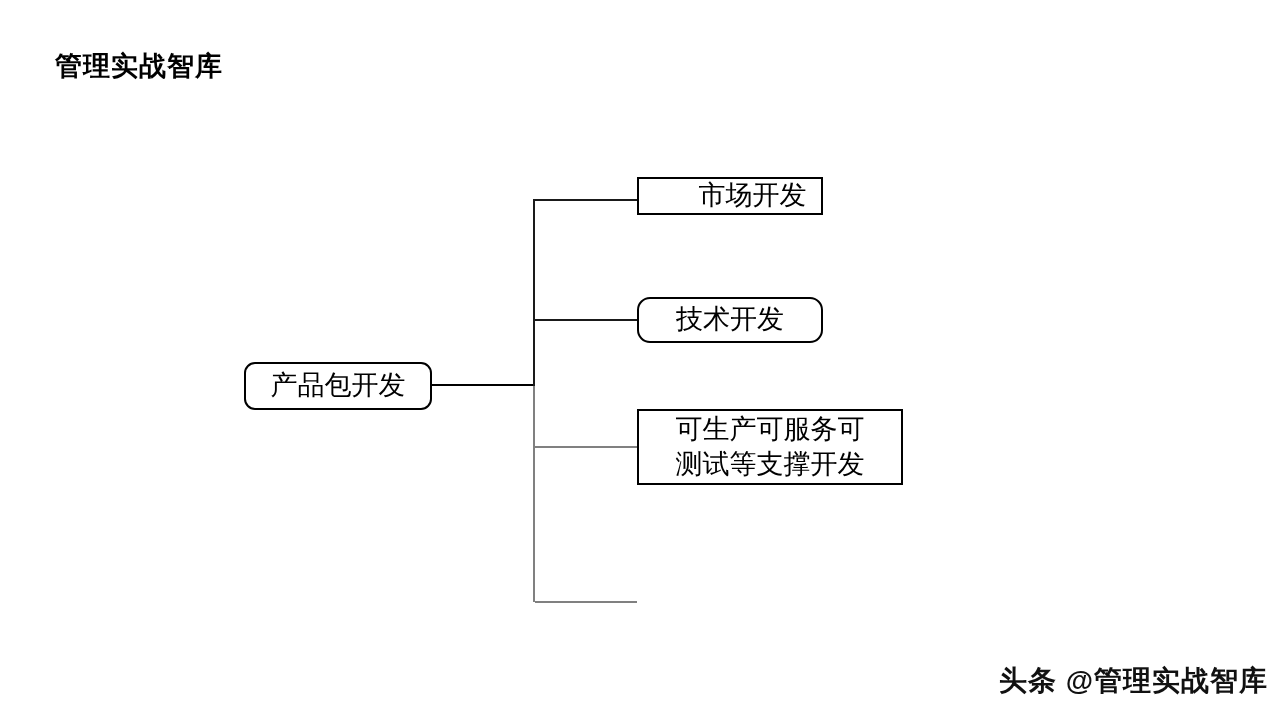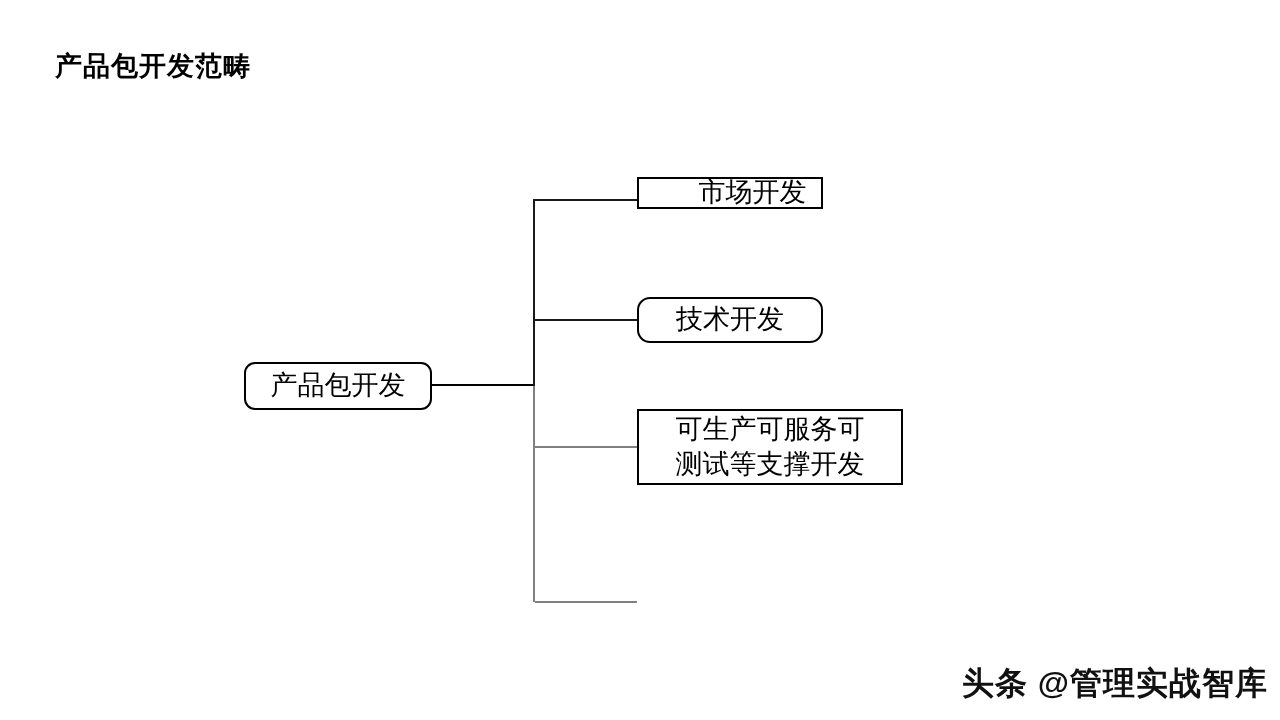--- a/index.html
+++ b/index.html
@@ -30,54 +30,54 @@
     background: #ffffff;
     display: flex;
     align-items: center;
     justify-content: center;
     font-size: 27px;
     color: #000000;
     text-align: center;
     line-height: 1.3;
   }
   .node-root   { left: 244px; top: 362px; width: 188px; height: 48px; border-radius: 11px; }
-  .node-child1 { left: 637px; top: 177px; width: 186px; height: 32px; padding-left: 45px; }
+  .node-child1 { left: 637px; top: 177px; width: 186px; height: 38px; padding-left: 45px; }
   .node-child2 { left: 637px; top: 297px; width: 186px; height: 46px; border-radius: 13px; }
   .node-child3 { left: 637px; top: 409px; width: 266px; height: 76px; white-space: pre-line; }
   .node-child4 { left: 637px; top: 580px; width: 186px; height: 47px; }
 
   .line { position: absolute; }
   .root-connector { left: 430px; top: 384px; width: 104px; height: 2px; background: #000000; }
   .spine-top      { left: 533px; top: 199px; width: 2px;  height: 187px; background: #1a1a1a; }
   .spine-bottom   { left: 533px; top: 386px; width: 2px;  height: 216px; background: #808080; }
   .branch-1 { left: 535px; top: 199px; width: 102px; height: 2px; background: #1a1a1a; }
   .branch-2 { left: 535px; top: 319px; width: 102px; height: 2px; background: #1a1a1a; }
   .branch-3 { left: 535px; top: 446px; width: 102px; height: 2px; background: #808080; }
   .branch-4 { left: 535px; top: 601px; width: 102px; height: 2px; background: #808080; }
 
   .watermark {
     position: absolute;
     right: 12px; top: 662px;
-    font-size: 32px;
+    font-size: 28px;
     font-weight: bold;
     color: #111111;
     letter-spacing: 1px;
     text-shadow:
       2px 2px 0 rgba(255,255,255,0.95),
       -1px -1px 0 rgba(255,255,255,0.55),
       1px -1px 0 rgba(255,255,255,0.4),
       -1px 1px 0 rgba(255,255,255,0.4);
   }
 </style>
 </head>
 <body>
 
 <div class="canvas">
 
-  <div class="slide-title">产品包开发范畴</div>
+  <div class="slide-title">管理实战智库</div>
 
   <div class="line root-connector"></div>
   <div class="line spine-top"></div>
   <div class="line spine-bottom"></div>
   <div class="line branch-1"></div>
   <div class="line branch-2"></div>
   <div class="line branch-3"></div>
   <div class="line branch-4"></div>
 
   <div class="node node-root">产品包开发</div>

